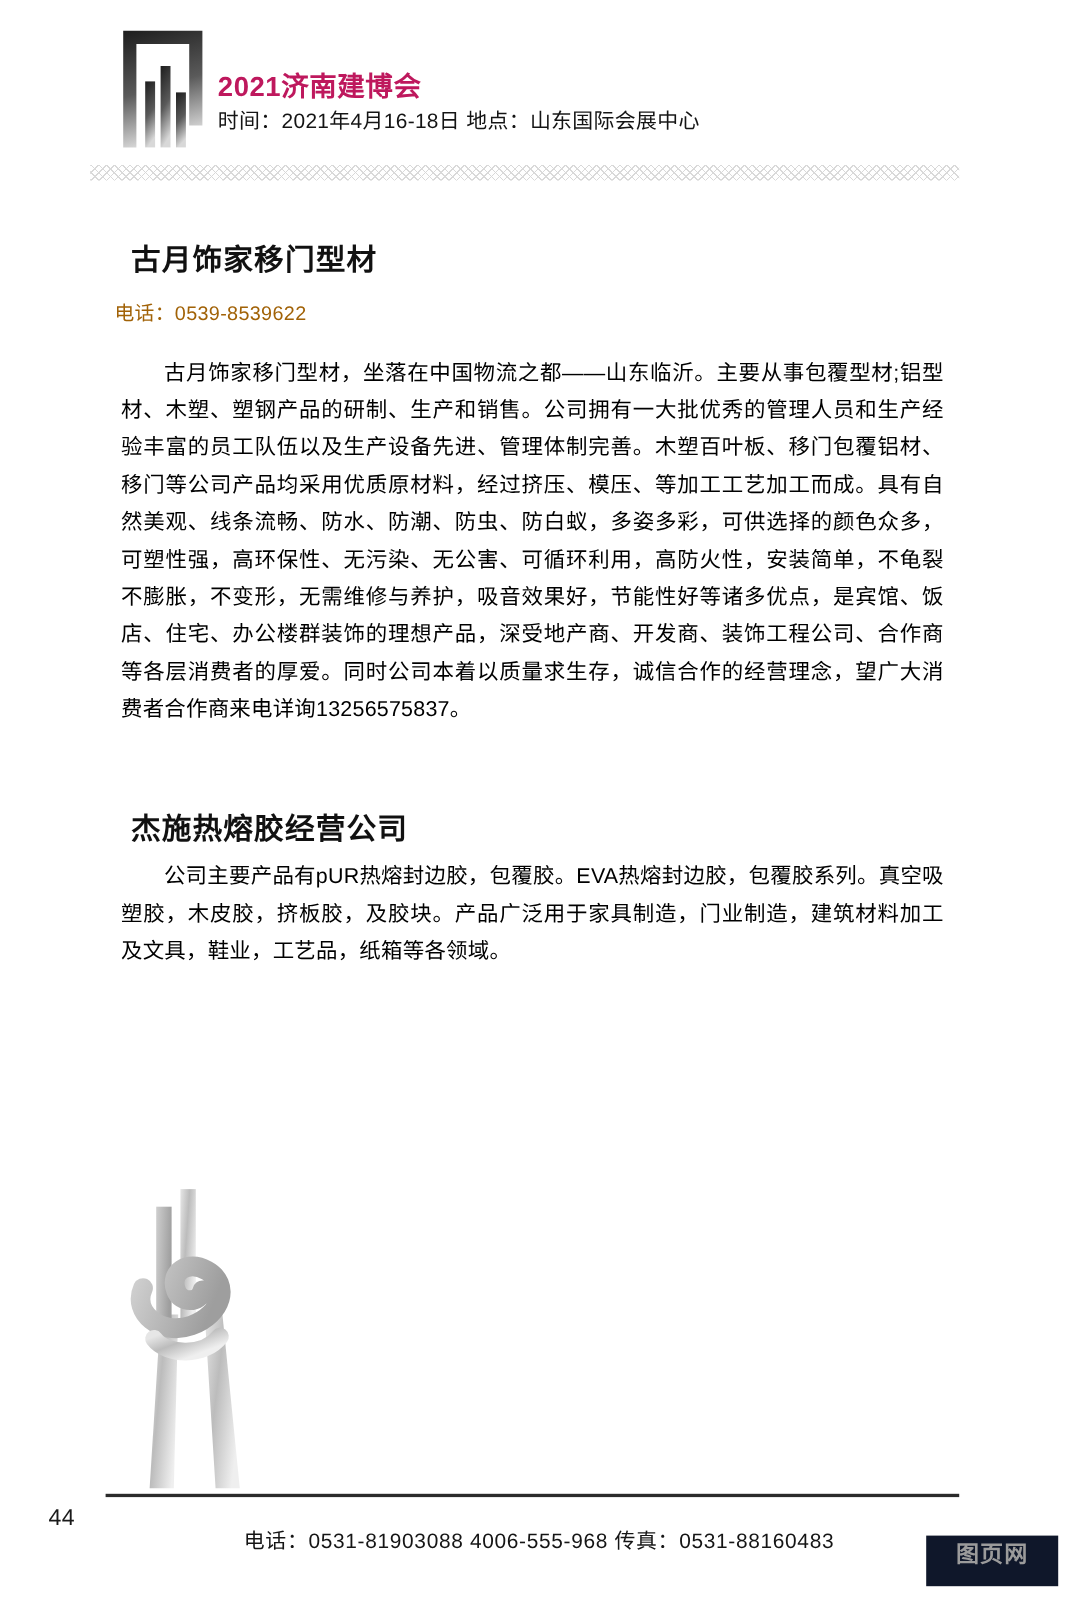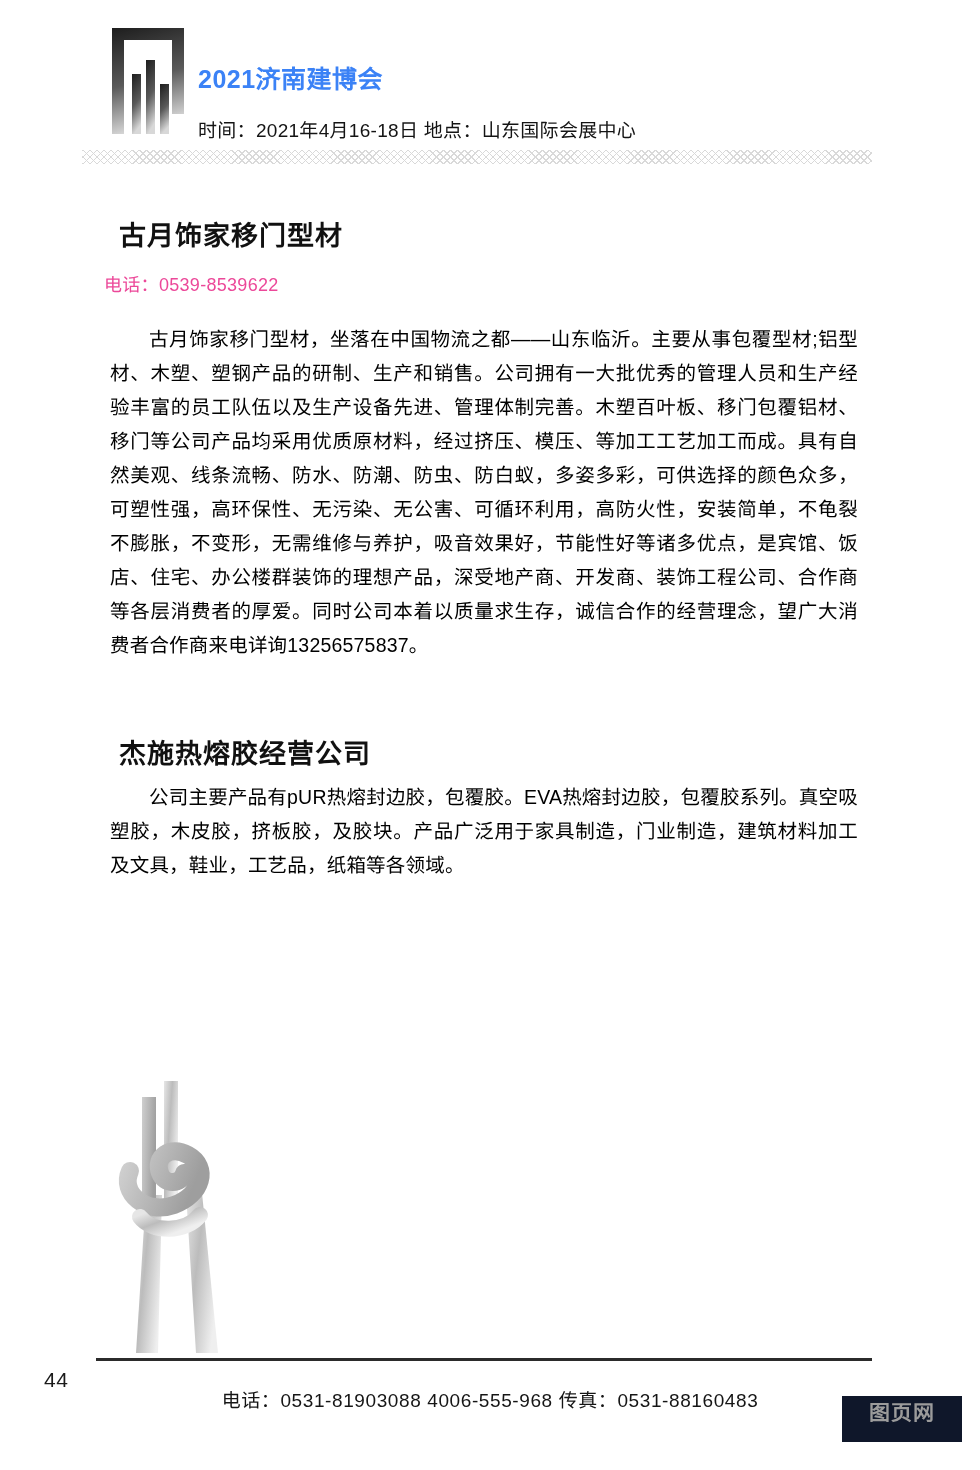--- a/index.html
+++ b/index.html
@@ -35,28 +35,28 @@
 
   .header-text {
     position: absolute;
     left: 198px;
     top: 62px;
   }
   .header-title {
     font-size: 25px;
     font-weight: bold;
     letter-spacing: 0.5px;
-    color: #3b82f6;
+    color: #be185d;
     line-height: 34px;
   }
   .header-sub {
     font-size: 19px;
     color: #141414;
     line-height: 30px;
-    margin-top: 20px;
+    margin-top: 0;
     letter-spacing: 0.3px;
   }
 
   .header-rule {
     position: absolute;
     left: 82px;
     top: 150px;
     width: 790px;
     height: 14px;
     background:
@@ -80,21 +80,21 @@
   .section-title {
     font-size: 27px;
     font-weight: bold;
     color: #111;
     letter-spacing: 1px;
     line-height: 40px;
     margin: 0 0 14px 15px;
   }
   .section-phone {
     font-size: 18px;
-    color: #ec4899;
+    color: #a16207;
     line-height: 30px;
     margin: 0 0 22px 0;
     letter-spacing: 0.3px;
   }
   .para {
     font-size: 19.5px;
     line-height: 34px;
     color: #000000;
     text-align: justify;
     text-justify: inter-ideograph;

